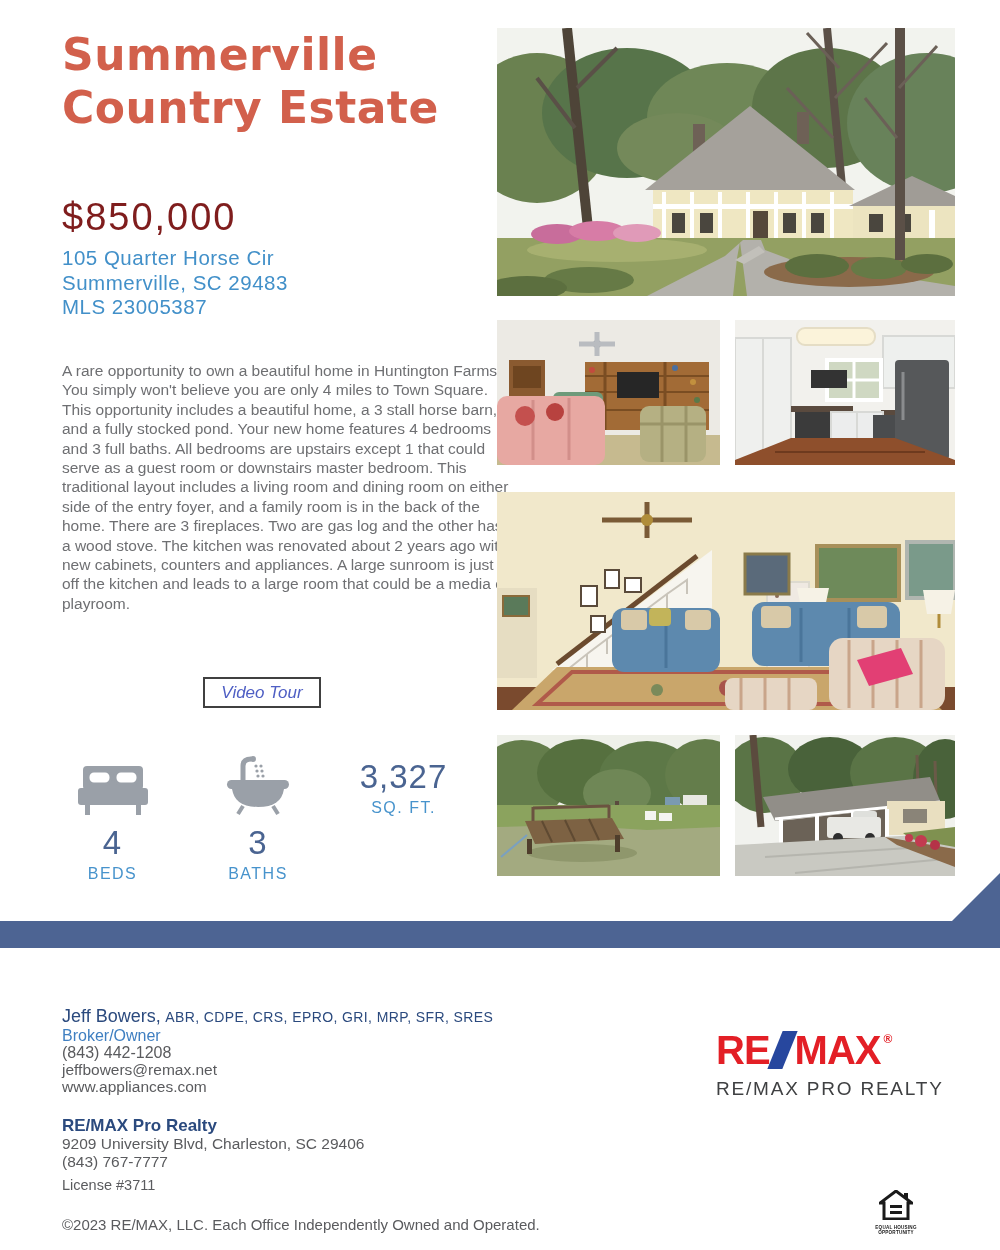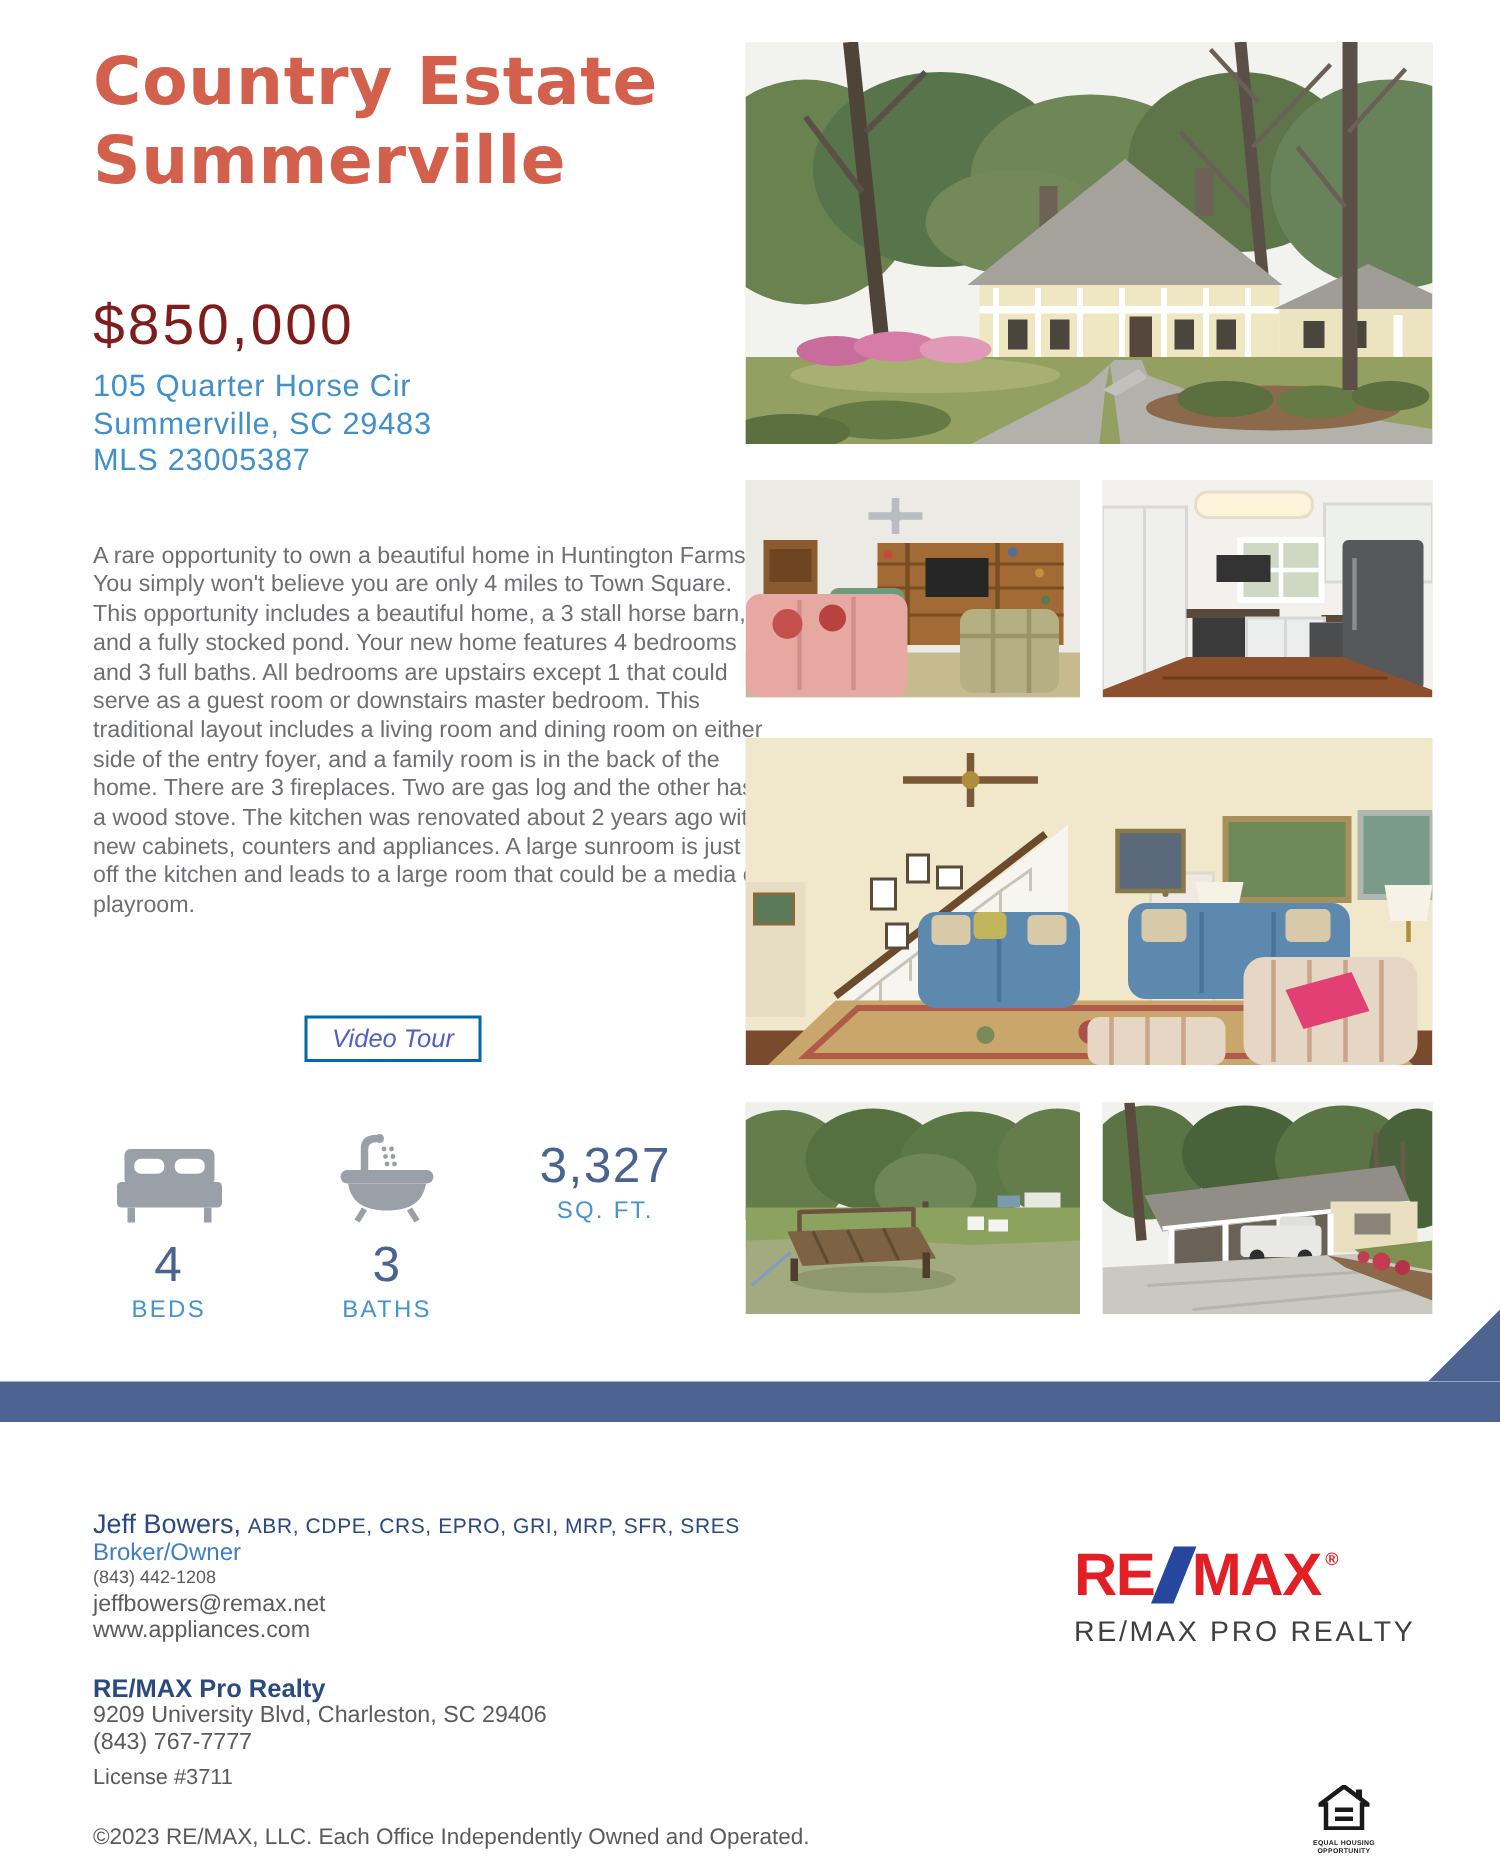--- a/index.html
+++ b/index.html
@@ -12,21 +12,21 @@
            font-size:44px; line-height:53px; color:#d2604c; letter-spacing:0.5px; }
   .title span { display:block; }
   .price { position:absolute; left:62px; top:196px;
            font-size:38px; color:#7f1d1d; letter-spacing:2px; }
   .address { position:absolute; left:62px; top:246px;
              font-size:20.5px; line-height:24.5px; color:#4290c9; letter-spacing:0.5px; }
   .address span { display:block; }
   .desc { position:absolute; left:62px; top:361px; width:448px;
           font-size:15.5px; line-height:19.4px; color:#6e6f72; }
   .video-btn { position:absolute; left:203px; top:677px; width:118px; height:31px;
-               border:2px solid #0369a1; background:#fff; display:flex;
+               border:2px solid #404040; background:#fff; display:flex;
                align-items:center; justify-content:center; cursor:pointer;
                font-style:italic; font-size:17px; color:#4f5fc4; }
 
   
   .stats { position:absolute; left:40px; top:750px; width:436px;
            display:flex; justify-content:space-between; }
   .stat { width:145px; text-align:center; }
   .stat .icon-box { height:66px; display:flex; align-items:flex-end; justify-content:center; }
   .stat .num { margin-top:8px; font-size:33px; color:#4a6491; letter-spacing:1px; }
   .stat .lbl { margin-top:3px; font-size:16px; color:#4793cc; letter-spacing:1.5px; }
@@ -49,21 +49,21 @@
   
   .band { position:absolute; left:0; top:921px; width:1000px; height:27px; background:#4d6493; }
   .band-tri { position:absolute; right:0; top:873px; width:48px; height:48px; background:#4d6493;
               clip-path:polygon(100% 0, 100% 100%, 0 100%); }
 
   
   .agent-name-row { position:absolute; left:62px; top:1006px; width:520px; color:#2b4a7e; }
   .agent-name { font-weight:normal; font-size:18px; }
   .agent-desig { font-size:14px; letter-spacing:0.4px; }
   .agent-title { position:absolute; left:62px; top:1027px; font-size:16px; color:#3f7fc1; }
-  .agent-phone { position:absolute; left:62px; top:1044px; font-size:12px; color:#5a5b5e; }
+  .agent-phone { position:absolute; left:62px; top:1044px; font-size:16px; color:#5a5b5e; }
   .agent-email { position:absolute; left:62px; top:1061px; font-size:15.5px; color:#5a5b5e; }
   .agent-web   { position:absolute; left:62px; top:1078px; font-size:15.5px; color:#5a5b5e; }
   .office-name { position:absolute; left:62px; top:1116px; font-size:17px; font-weight:bold; color:#2b4a7e; }
   .office-addr { position:absolute; left:62px; top:1135px; font-size:15.5px; color:#5a5b5e; }
   .office-phone{ position:absolute; left:62px; top:1153px; font-size:15.5px; color:#5a5b5e; }
   .license     { position:absolute; left:62px; top:1177px; font-size:14.5px; color:#5a5b5e; }
   .copyright   { position:absolute; left:62px; top:1195px; font-size:15px; color:#5a5b5e;margin-top:21px; }
 
   
   .remax { position:absolute; left:716px; top:1030px; width:236px; }
@@ -79,22 +79,22 @@
   .eho { position:absolute; left:872px; top:1190px; width:48px; text-align:center; }
   .eho-text { margin-top:1px; font-size:4.6px; line-height:5.4px; letter-spacing:0.2px;
               color:#1a1a1a; font-weight:bold; }
 </style>
 </head>
 <body>
 
 <div class="page">
 
   <h1 class="title">
+    <span>Summerville</span>
     <span>Country Estate</span>
-    <span>Summerville</span>
   </h1>
 
   <div class="price">$850,000</div>
 
   <div class="address">
     <span>105 Quarter Horse Cir</span>
     <span>Summerville, SC 29483</span>
     <span>MLS 23005387</span>
   </div>
 

